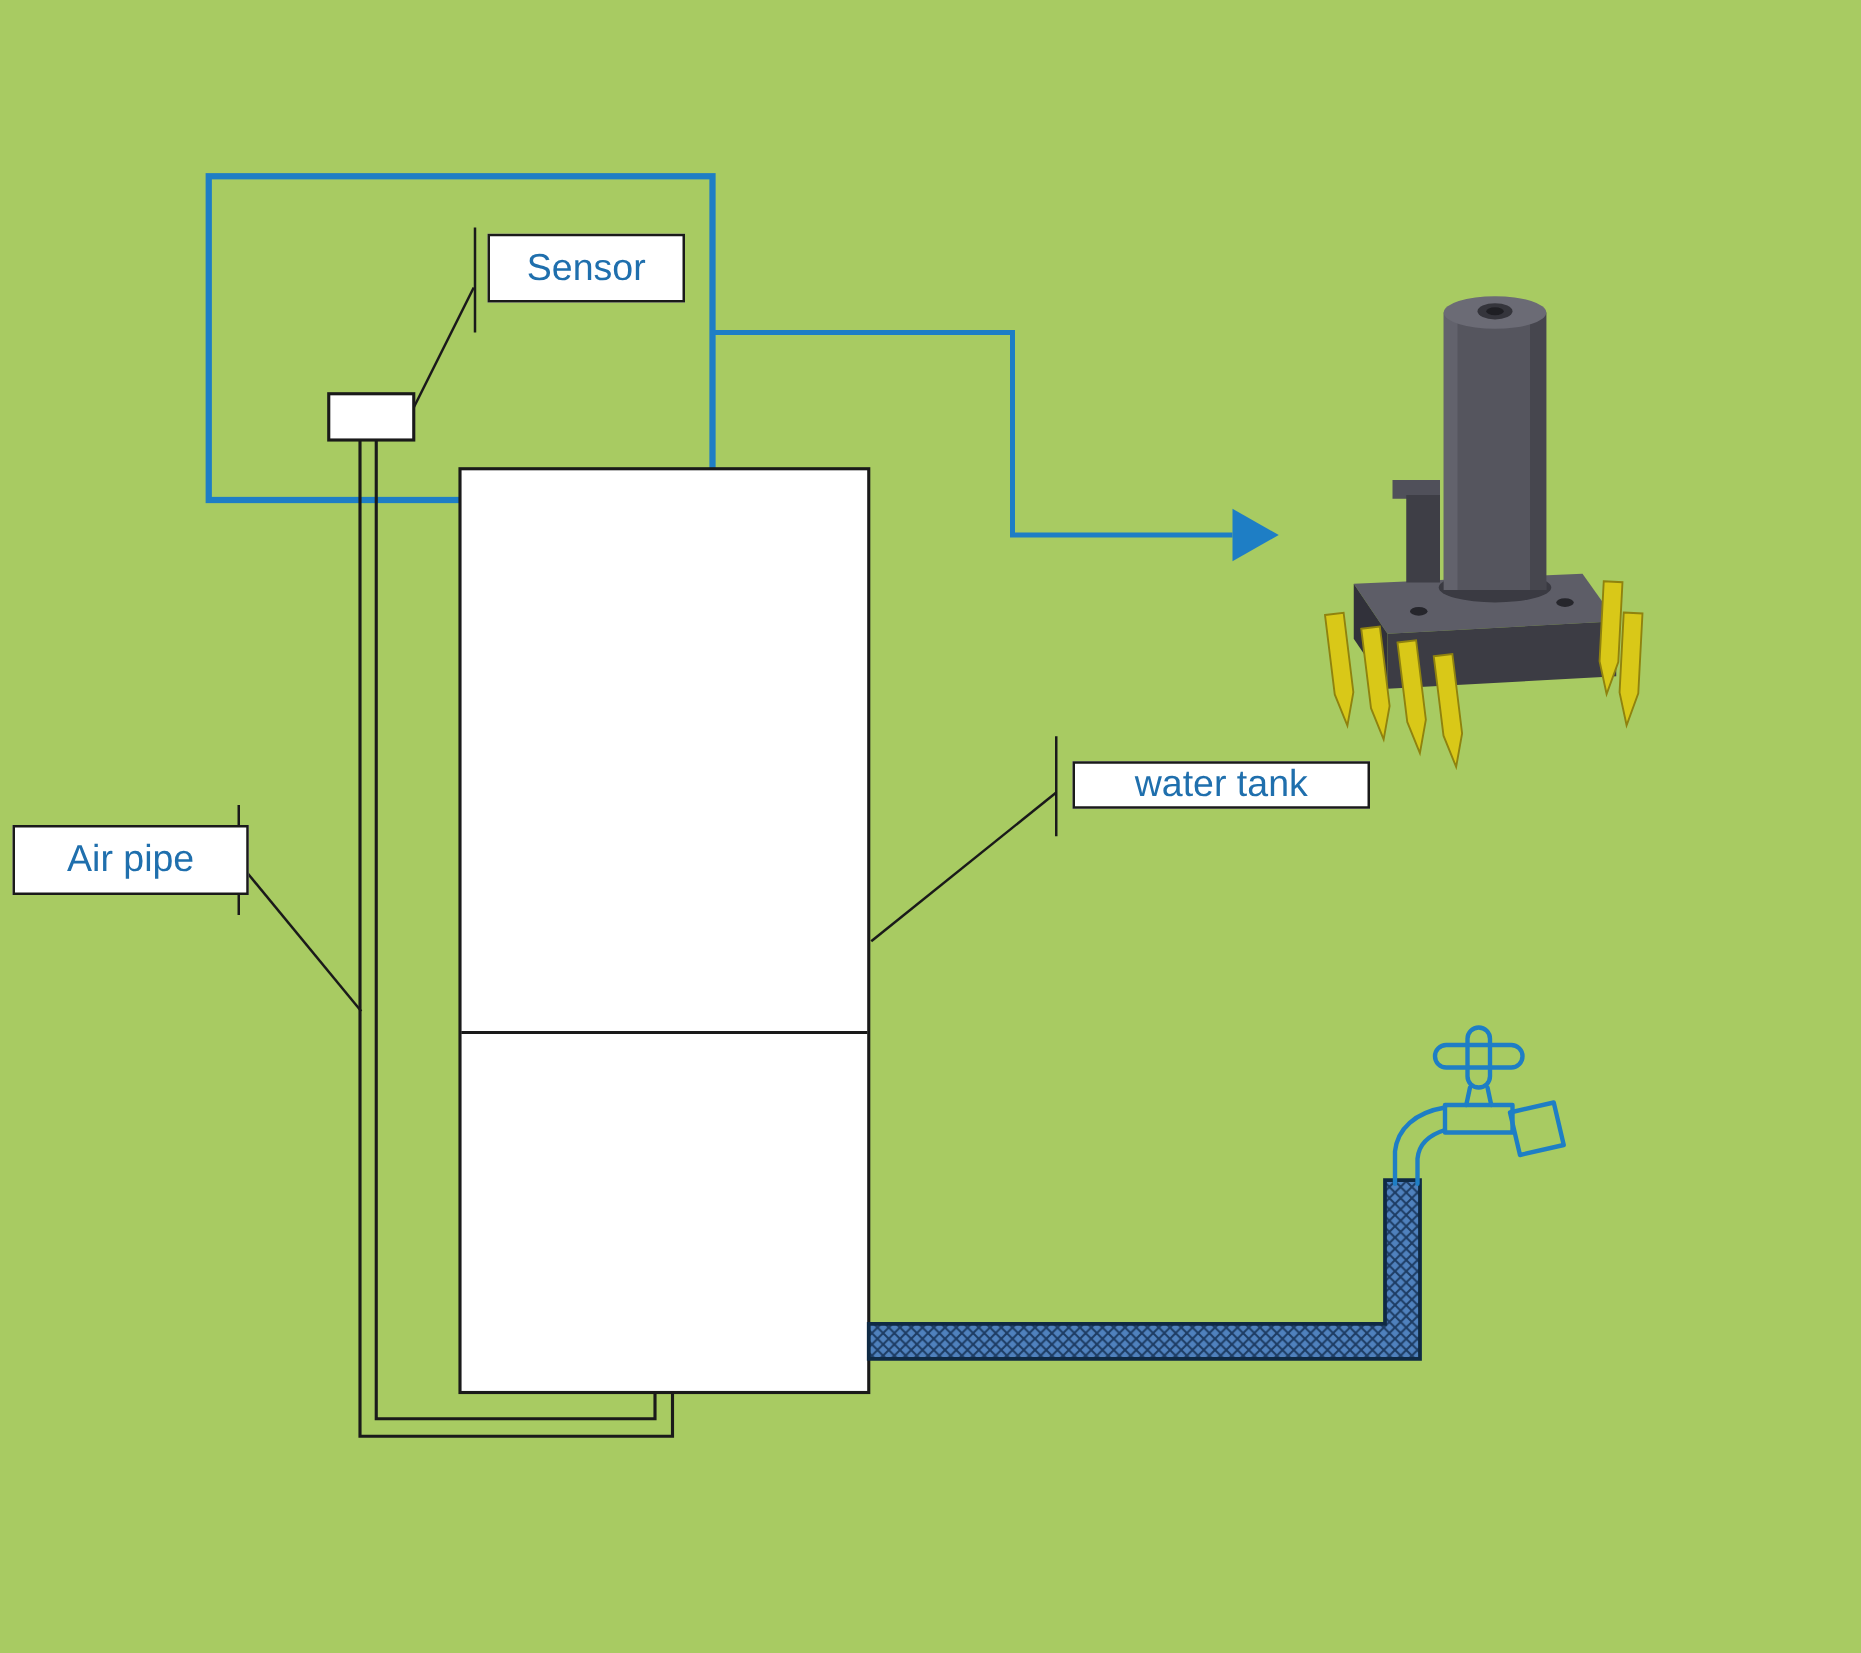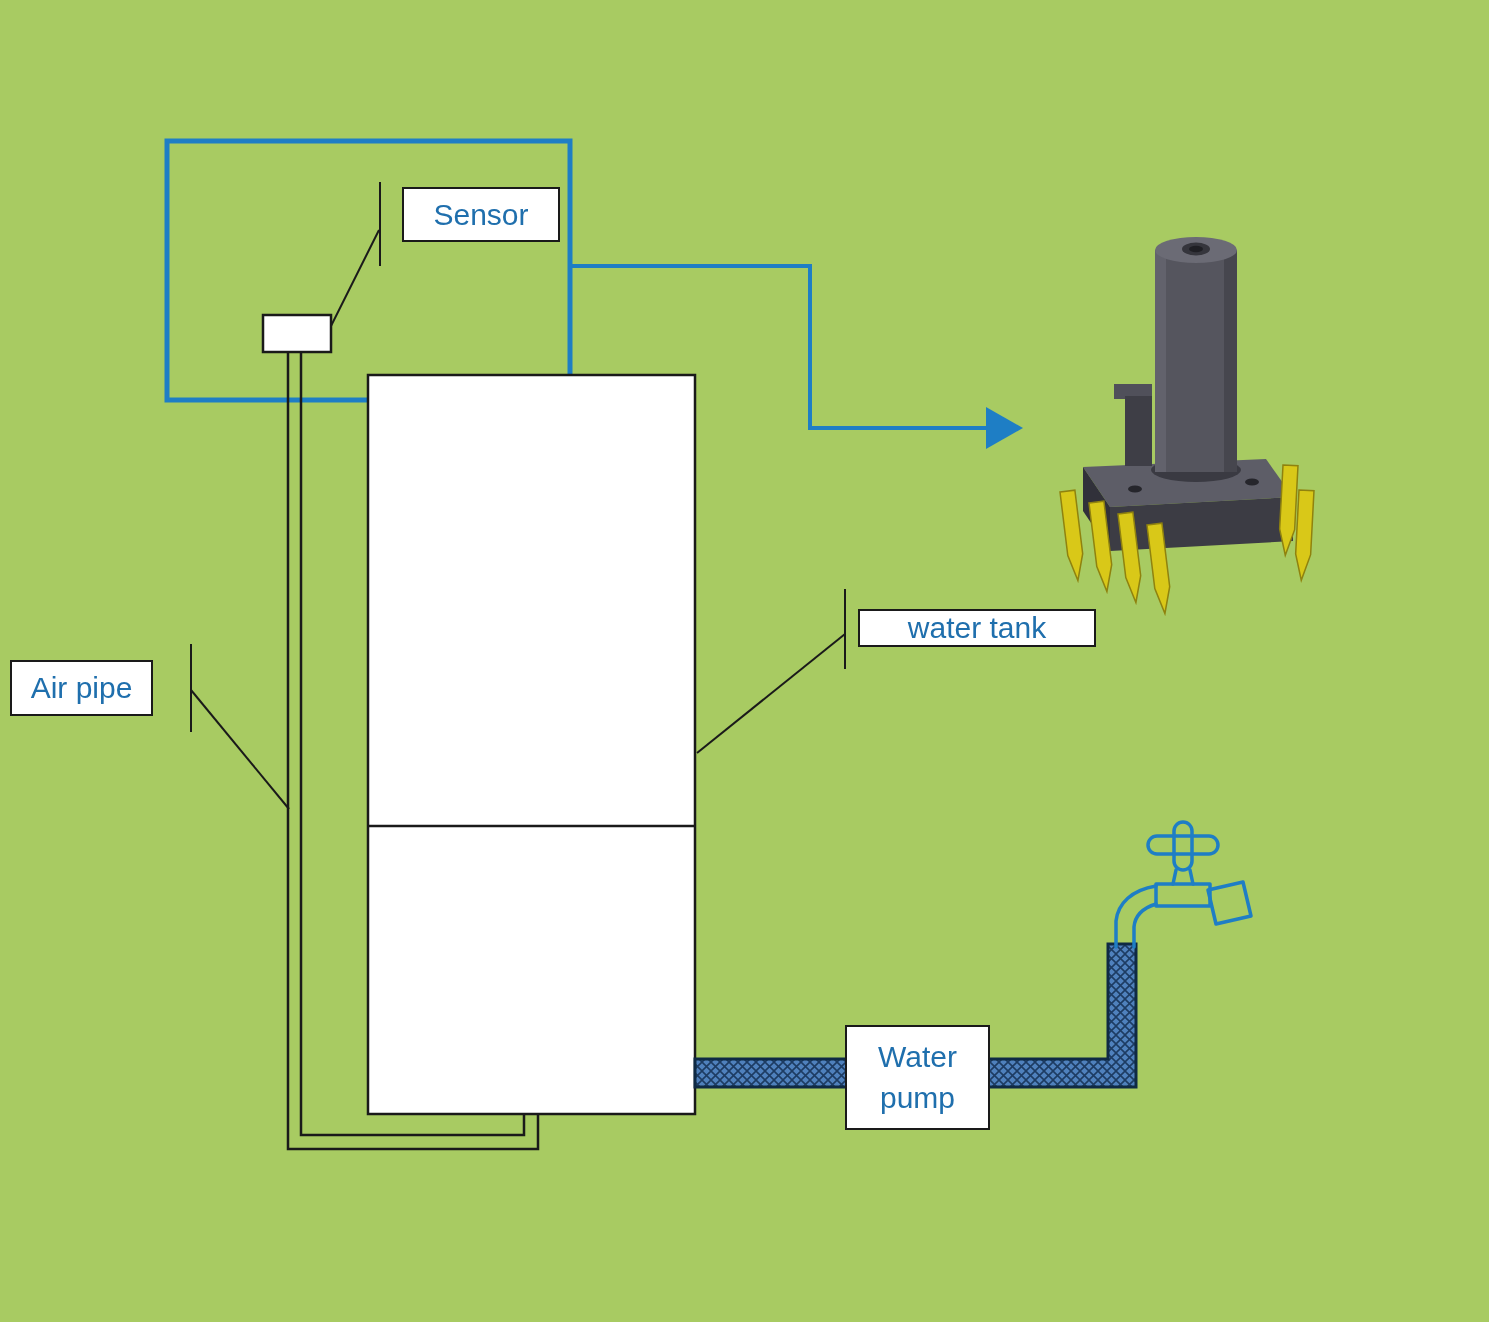--- a/index.html
+++ b/index.html
@@ -53,22 +53,22 @@
 
   
   .label-box{
     position:absolute;
     background:var(--label-bg,#ffffff);
     border:2px solid var(--label-border,#1a1a1a);
     color:var(--label-text,#1f6fad);
     display:flex;align-items:center;justify-content:center;
     font-size:30px;text-align:center;
   }
-  .sensor-label{left:402px;top:187px;width:158px;height:55px;}
-  .airpipe-label{left:10px;top:660px;width:143px;height:56px;}
+  .sensor-label{left:390px;top:187px;width:158px;height:55px;}
+  .airpipe-label{left:10px;top:660px;width:189px;height:56px;}
   .tank-label{left:858px;top:609px;width:238px;height:38px;}
   .pump-label{left:845px;top:1025px;width:145px;height:105px;flex-direction:column;line-height:1.35;}
 </style>
 </head>
 <body>
 
 <div class="canvas">
 
   <svg class="overlay" width="1489" height="1322" viewBox="0 0 1489 1322">
     <defs>
@@ -159,18 +159,14 @@
   </div>
 
   <div class="label-box airpipe-label">
     <span>Air pipe</span>
   </div>
 
   <div class="label-box tank-label">
     <span>water tank</span>
   </div>
 
-  <div class="label-box pump-label">
-    <div>Water</div>
-    <div>pump</div>
-  </div>
 
 </div>
 
 </body></html>

